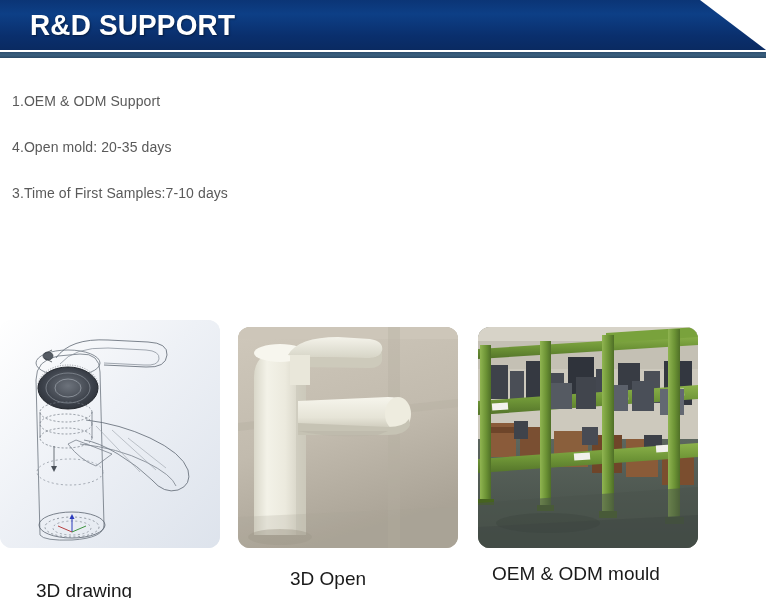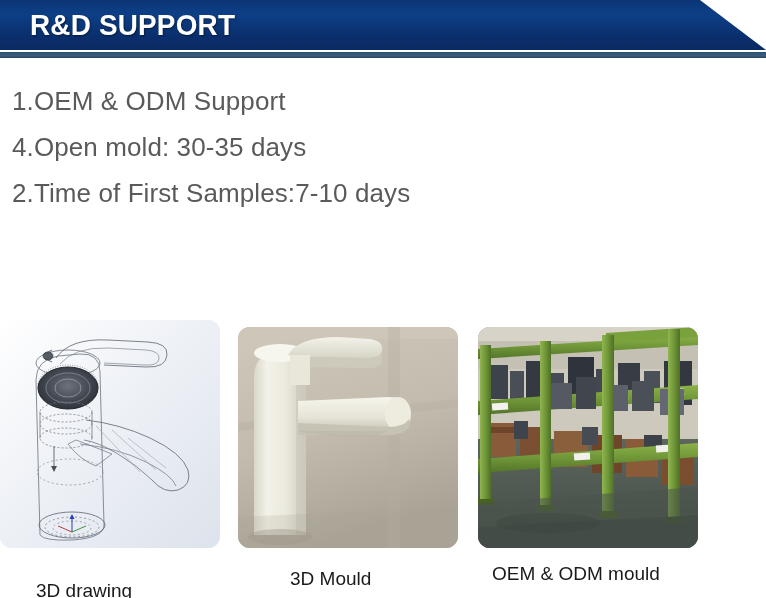--- a/index.html
+++ b/index.html
@@ -57,21 +57,21 @@
 
   
   .list {
     position: absolute;
     left: 12px;
     top: 78px;
     width: 600px;
   }
   .list-item {
     color: #5a5a5a;
-    font-size: 26px;
+    font-size: 14px;
     line-height: 46px;
     white-space: nowrap;
     letter-spacing: 0.1px;
   }
 
   
   .cards {
     position: absolute;
     left: 0;
     top: 320px;
@@ -117,22 +117,22 @@
 <body>
 
 <div class="banner">
   <div class="banner-blue"></div>
   <div class="banner-rule"></div>
   <div class="banner-title">R&amp;D SUPPORT</div>
 </div>
 
 <div class="list">
   <div class="list-item">1.OEM &amp; ODM Support</div>
-  <div class="list-item">4.Open mold: 30-35 days</div>
-  <div class="list-item">2.Time of First Samples:7-10 days</div>
+  <div class="list-item">4.Open mold: 20-35 days</div>
+  <div class="list-item">3.Time of First Samples:7-10 days</div>
 </div>
 
 <div class="cards">
 
   <div class="card" id="card-1">
     <svg viewBox="0 0 220 228">
       <defs>
         <linearGradient id="g1" x1="0" y1="0" x2="1" y2="1">
           <stop offset="0%" stop-color="#ffffff"></stop>
           <stop offset="45%" stop-color="#eef1f6"></stop>
@@ -330,14 +330,14 @@
       <rect x="187" y="190" width="19" height="7" fill="#46631f"></rect>
 
       <path d="M0,176 L220,160 L220,221 L0,221 Z" fill="#4a534c" opacity="0.55"></path>
       <path d="M0,200 L220,188 L220,221 L0,221 Z" fill="#414a44" opacity="0.6"></path>
       <ellipse cx="70" cy="196" rx="52" ry="10" fill="#39413b" opacity="0.35"></ellipse>
     </svg>
   </div>
 </div>
 
 <div class="caption" id="caption-1">3D drawing</div>
-<div class="caption" id="caption-2">3D Mould</div>
+<div class="caption" id="caption-2">3D Open</div>
 <div class="caption" id="caption-3">OEM &amp; ODM mould</div>
 
 </body></html>

